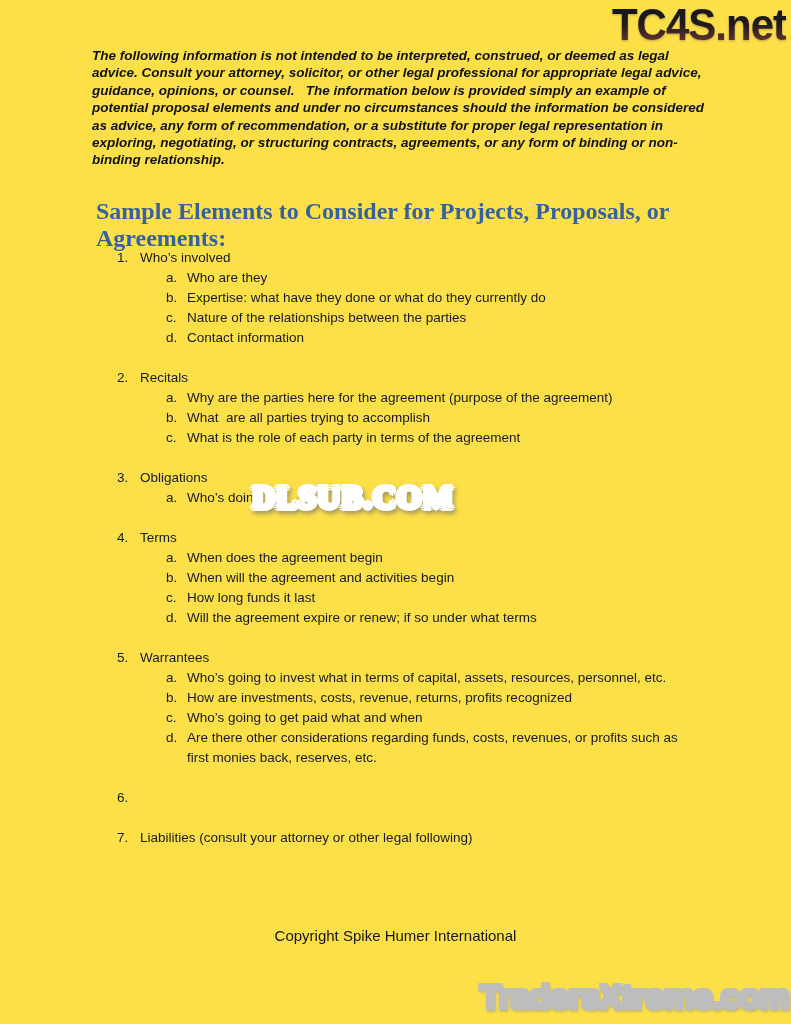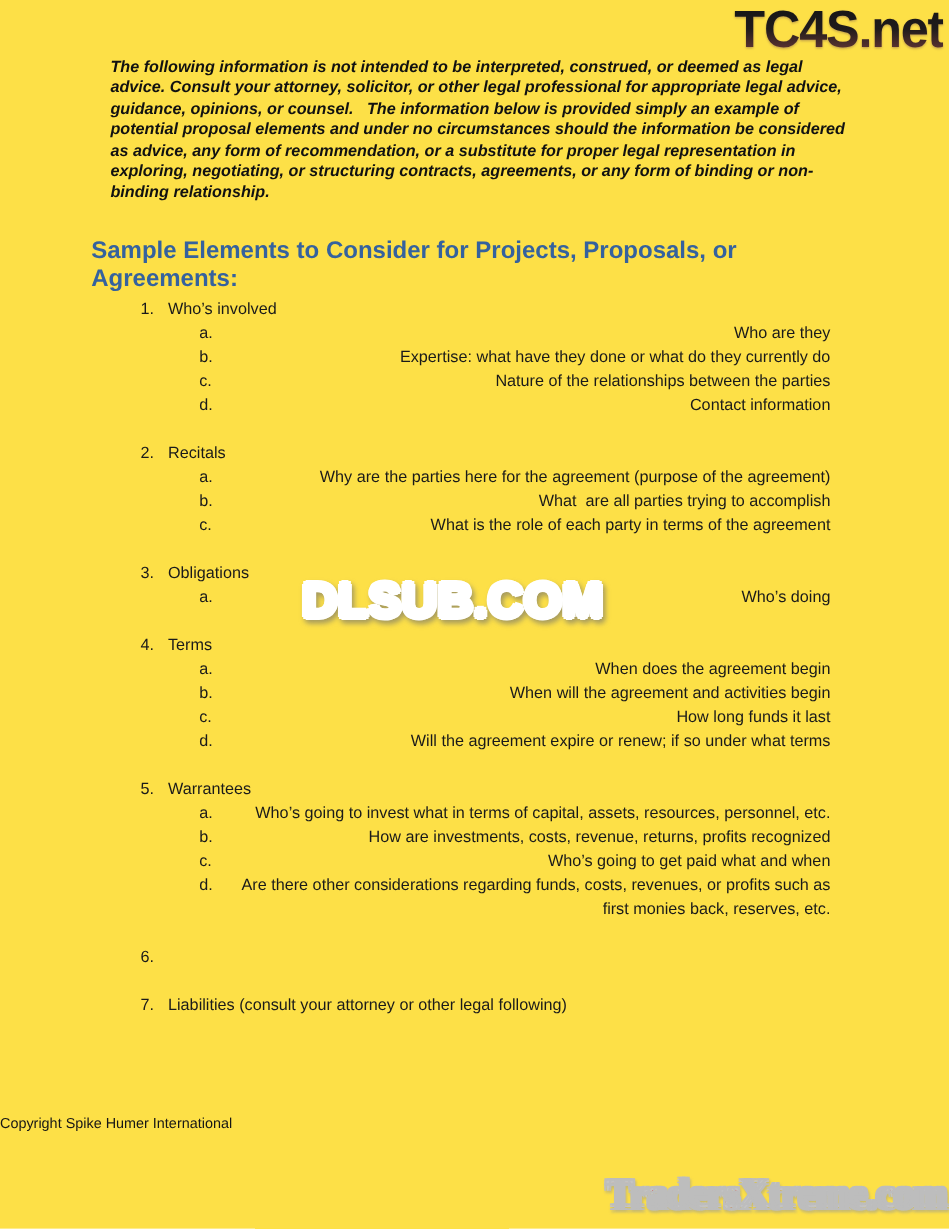--- a/index.html
+++ b/index.html
@@ -13,50 +13,50 @@
         background:linear-gradient(180deg,#141414 0%,#1f1b1b 48%,#7e423d 100%);
         -webkit-background-clip:text;background-clip:text;color:transparent;
         filter:drop-shadow(0 1px 1px rgba(120,80,80,.45));}
 
   
   .disclaimer{position:absolute;left:92px;top:47px;width:618px;
         font-weight:bold;font-style:italic;font-size:13.5px;line-height:17.4px;
         white-space:pre-wrap;color:#111;}
 
   
-  .heading{position:absolute;left:76px;top:198px;width:660px;
-        font-family:Liberation Sans, sans-serif;font-weight:bold;
-        font-size:20px;color:#35629e;}
+  .heading{position:absolute;left:96px;top:198px;width:660px;
+        font-family:Liberation Serif, serif;font-weight:bold;
+        font-size:24px;color:#35629e;}
 
   
   .list{position:absolute;left:117px;top:248px;width:590px;font-size:13.5px;line-height:20px;}
   .item + .item{margin-top:20px;}
   .toprow{display:flex;}
   .toprow .num{width:23px;flex:0 0 23px;}
   .subrow{display:flex;margin-left:49px;}
   .subrow .letter{width:21px;flex:0 0 21px;}
-  .subrow .subtext{width:505px;white-space:pre-wrap;text-align:right;}
+  .subrow .subtext{width:505px;white-space:pre-wrap;}
 
   
-  .footer{position:absolute;left:0;top:928px;width:791px;
-        font-size:12px;line-height:16.5px;color:#161616;}
+  .footer{position:absolute;left:0;top:928px;width:791px;text-align:center;
+        font-size:15px;line-height:16.5px;color:#161616;}
 
   
   .dlsub{position:absolute;left:252px;top:479px;
-        font-family:Liberation Sans, sans-serif;font-weight:bold;
-        font-size:40px;letter-spacing:1px;
+        font-family:Liberation Serif, serif;font-weight:bold;
+        font-size:32px;letter-spacing:1px;
         background:linear-gradient(180deg,#ef3a40 0%,#d2232a 45%,#b4151b 100%);
         -webkit-background-clip:text;background-clip:text;color:transparent;
         text-shadow:-2px -2px 0 #fff,2px -2px 0 #fff,-2px 2px 0 #fff,2px 2px 0 #fff,
                     -3px 0 0 #fff,3px 0 0 #fff,0 -3px 0 #fff,0 3px 0 #fff;
         filter:drop-shadow(2px 3px 2px rgba(110,110,110,.6));}
 
   
   .traders{position:absolute;right:2px;top:977px;
-        font-family:Liberation Serif, serif;font-weight:bold;
+        font-family:Liberation Sans, sans-serif;font-weight:bold;
         font-size:34px;letter-spacing:-0.5px;
         background:linear-gradient(180deg,#d97d84 0%,#c14a53 55%,#a23840 100%);
         -webkit-background-clip:text;background-clip:text;color:transparent;
         text-shadow:-2px -2px 0 #bdbdbd,2px -2px 0 #bdbdbd,-2px 2px 0 #bdbdbd,2px 2px 0 #bdbdbd,
                     -2px 0 0 #c4c4c4,2px 0 0 #c4c4c4,0 -2px 0 #c4c4c4,0 2px 0 #c4c4c4;
         filter:drop-shadow(1px 2px 1px rgba(150,150,150,.5));}
 </style>
 </head>
 <body>
 

